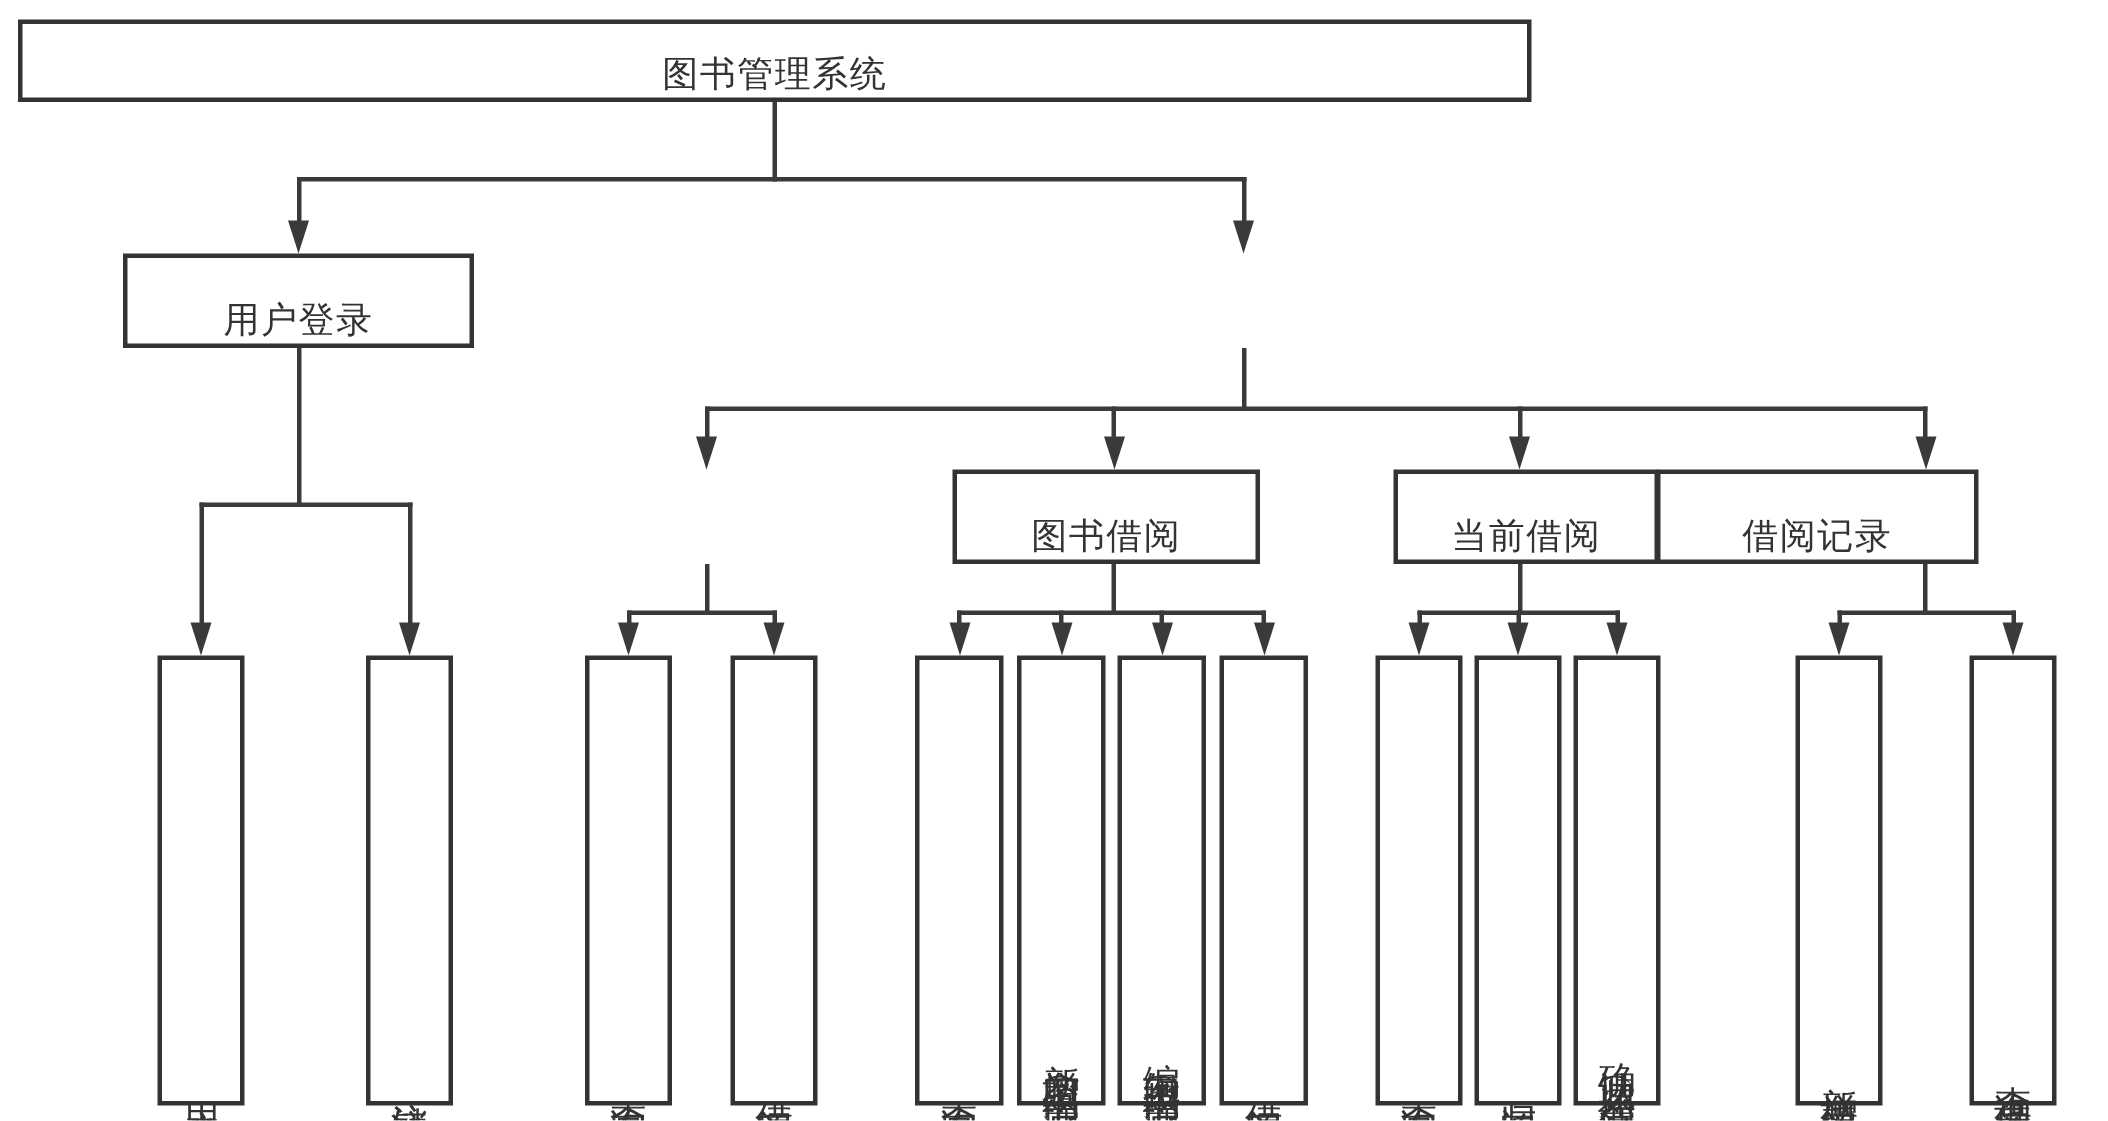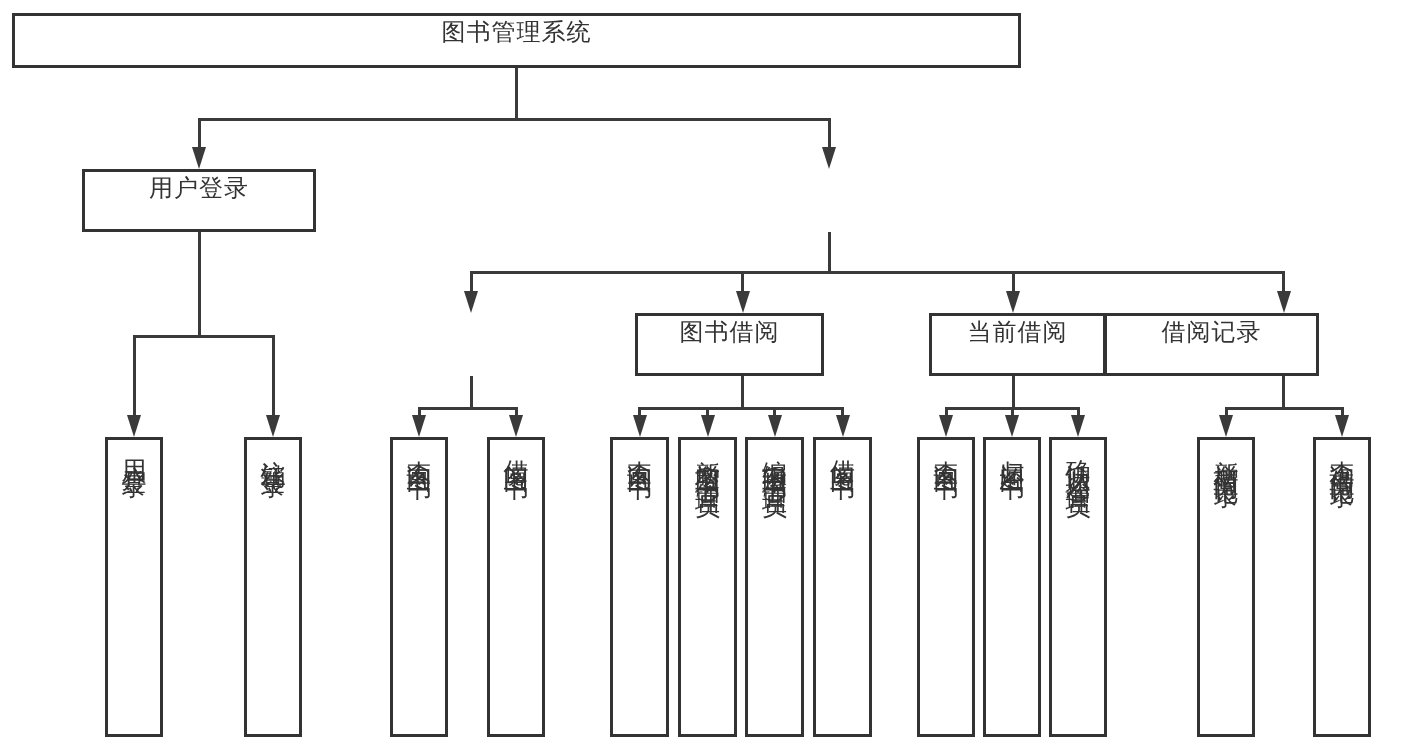--- a/index.html
+++ b/index.html
@@ -17,21 +17,21 @@
     font-family:"DejaVu Sans","Liberation Sans",sans-serif;
     color:var(--text);
     overflow:hidden;
   }
   .box{
     position:absolute;
     box-sizing:border-box;
     border:3px solid var(--border);
     background:#fff;
     display:flex;
-    align-items:flex-start;
+    align-items:flex-end;
     justify-content:center;
     z-index:2;
   }
   .box.h span{
     font-size:24px;
     letter-spacing:1px;
     white-space:nowrap;
     color:var(--text);
   }
   .box.v span{
@@ -119,21 +119,21 @@
     </div>
 
   <div class="box h" style="left:12px;top:13px;width:1009px;height:55px">
     <span>图书管理系统</span>
   </div>
 
   <div class="box h" style="left:82px;top:169px;width:234px;height:63px">
     <span>用户登录</span>
   </div>
 
-  <div class="box h" style="left:635px;top:313px;width:189px;height:63px">
+  <div class="box h" style="left:635px;top:313px;width:205px;height:63px">
     <span>图书借阅</span>
   </div>
   <div class="box h" style="left:929px;top:313px;width:177px;height:63px">
     <span>当前借阅</span>
   </div>
   <div class="box h" style="left:1104px;top:313px;width:215px;height:63px">
     <span>借阅记录</span>
   </div>
 
   <div class="box v" style="left:105px;top:437px;width:58px;height:300px">

